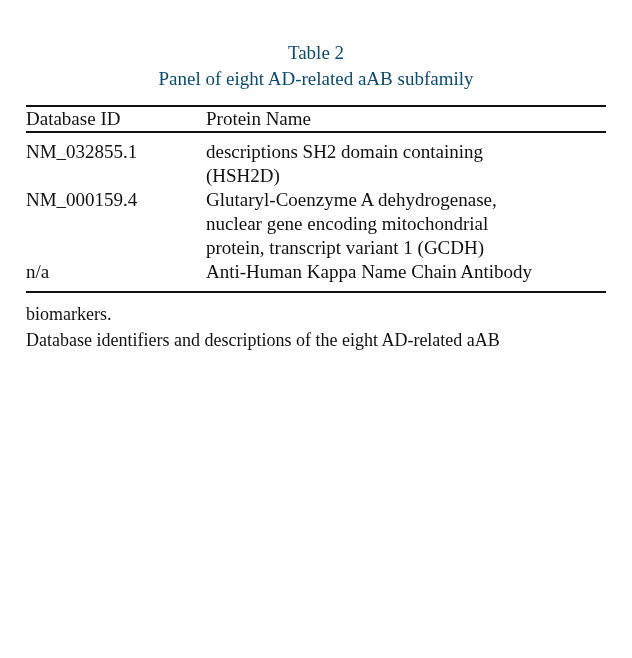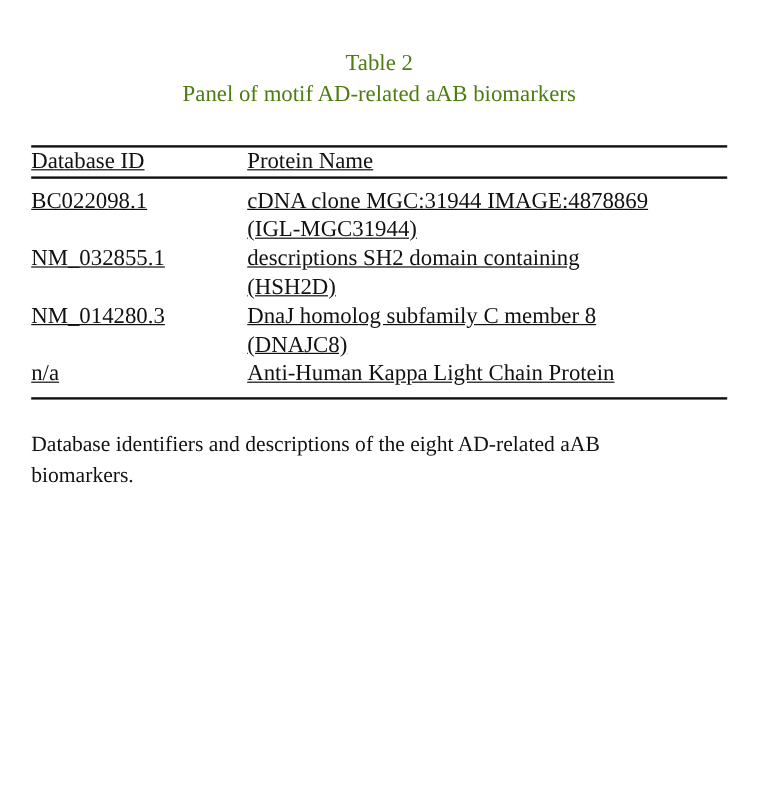--- a/index.html
+++ b/index.html
@@ -22,33 +22,32 @@
     height: 658px;
     box-sizing: border-box;
   }
 
   
   .table-caption {
     text-align: center;
     padding-top: 40px;
     font-size: 19px;
     line-height: 26px;
-    color: #4d7c0f;
+    color: #0c4a6e;
   }
   .caption-line {
     display: block;
     white-space: nowrap;
   }
 
   
   .table-wrap {
-    margin: 16px auto;
+    margin: 0 auto;
     width: 580px;
     padding-top: 13px;
-    text-decoration: underline;
   }
 
   .rule {
     height: 0;
     border-top: 2px solid #111111;
   }
   .rule-top     { margin-bottom: 0; }
   .rule-head    { margin-top: 0; }
   .rule-bottom  { margin-top: 0; }
 
@@ -95,21 +94,21 @@
   }
   .foot-line { display: block; white-space: nowrap; }
 </style>
 </head>
 <body>
 
 <div class="page">
 
   <div class="table-caption">
     <span class="caption-line">Table 2</span>
-    <span class="caption-line">Panel of motif AD-related aAB biomarkers</span>
+    <span class="caption-line">Panel of eight AD-related aAB subfamily</span>
   </div>
 
   <div class="table-wrap">
 
     <div class="rule rule-top"></div>
 
     <table class="data">
       <colgroup>
         <col class="c-id">
         <col class="c-name">
@@ -124,50 +123,44 @@
 
     <div class="rule rule-head"></div>
 
     <table class="data">
       <colgroup>
         <col class="c-id">
         <col class="c-name">
       </colgroup>
       <tbody id="rows-body">
           <tr>
-            <td>BC022098.1</td>
-            <td>
-              <span class="name-line">cDNA clone MGC:31944 IMAGE:4878869</span>
-              <span class="name-line">(IGL-MGC31944)</span>
-            </td>
-          </tr>
-          <tr>
             <td>NM_032855.1</td>
             <td>
               <span class="name-line">descriptions SH2 domain containing</span>
               <span class="name-line">(HSH2D)</span>
             </td>
           </tr>
           <tr>
-            <td>NM_014280.3</td>
+            <td>NM_000159.4</td>
             <td>
-              <span class="name-line">DnaJ homolog subfamily C member 8</span>
-              <span class="name-line">(DNAJC8)</span>
+              <span class="name-line">Glutaryl-Coenzyme A dehydrogenase,</span>
+              <span class="name-line">nuclear gene encoding mitochondrial</span>
+              <span class="name-line">protein, transcript variant 1 (GCDH)</span>
             </td>
           </tr>
           <tr>
             <td>n/a</td>
             <td>
-              <span class="name-line">Anti-Human Kappa Light Chain Protein</span>
+              <span class="name-line">Anti-Human Kappa Name Chain Antibody</span>
             </td>
           </tr>
         </tbody>
     </table>
 
     <div class="rule rule-bottom"></div>
   </div>
 
   <div class="footnote" id="footnote">
+      <span class="foot-line">biomarkers.</span>
       <span class="foot-line">Database identifiers and descriptions of the eight AD-related aAB</span>
-      <span class="foot-line">biomarkers.</span>
     </div>
 
 </div>
 
 </body></html>

